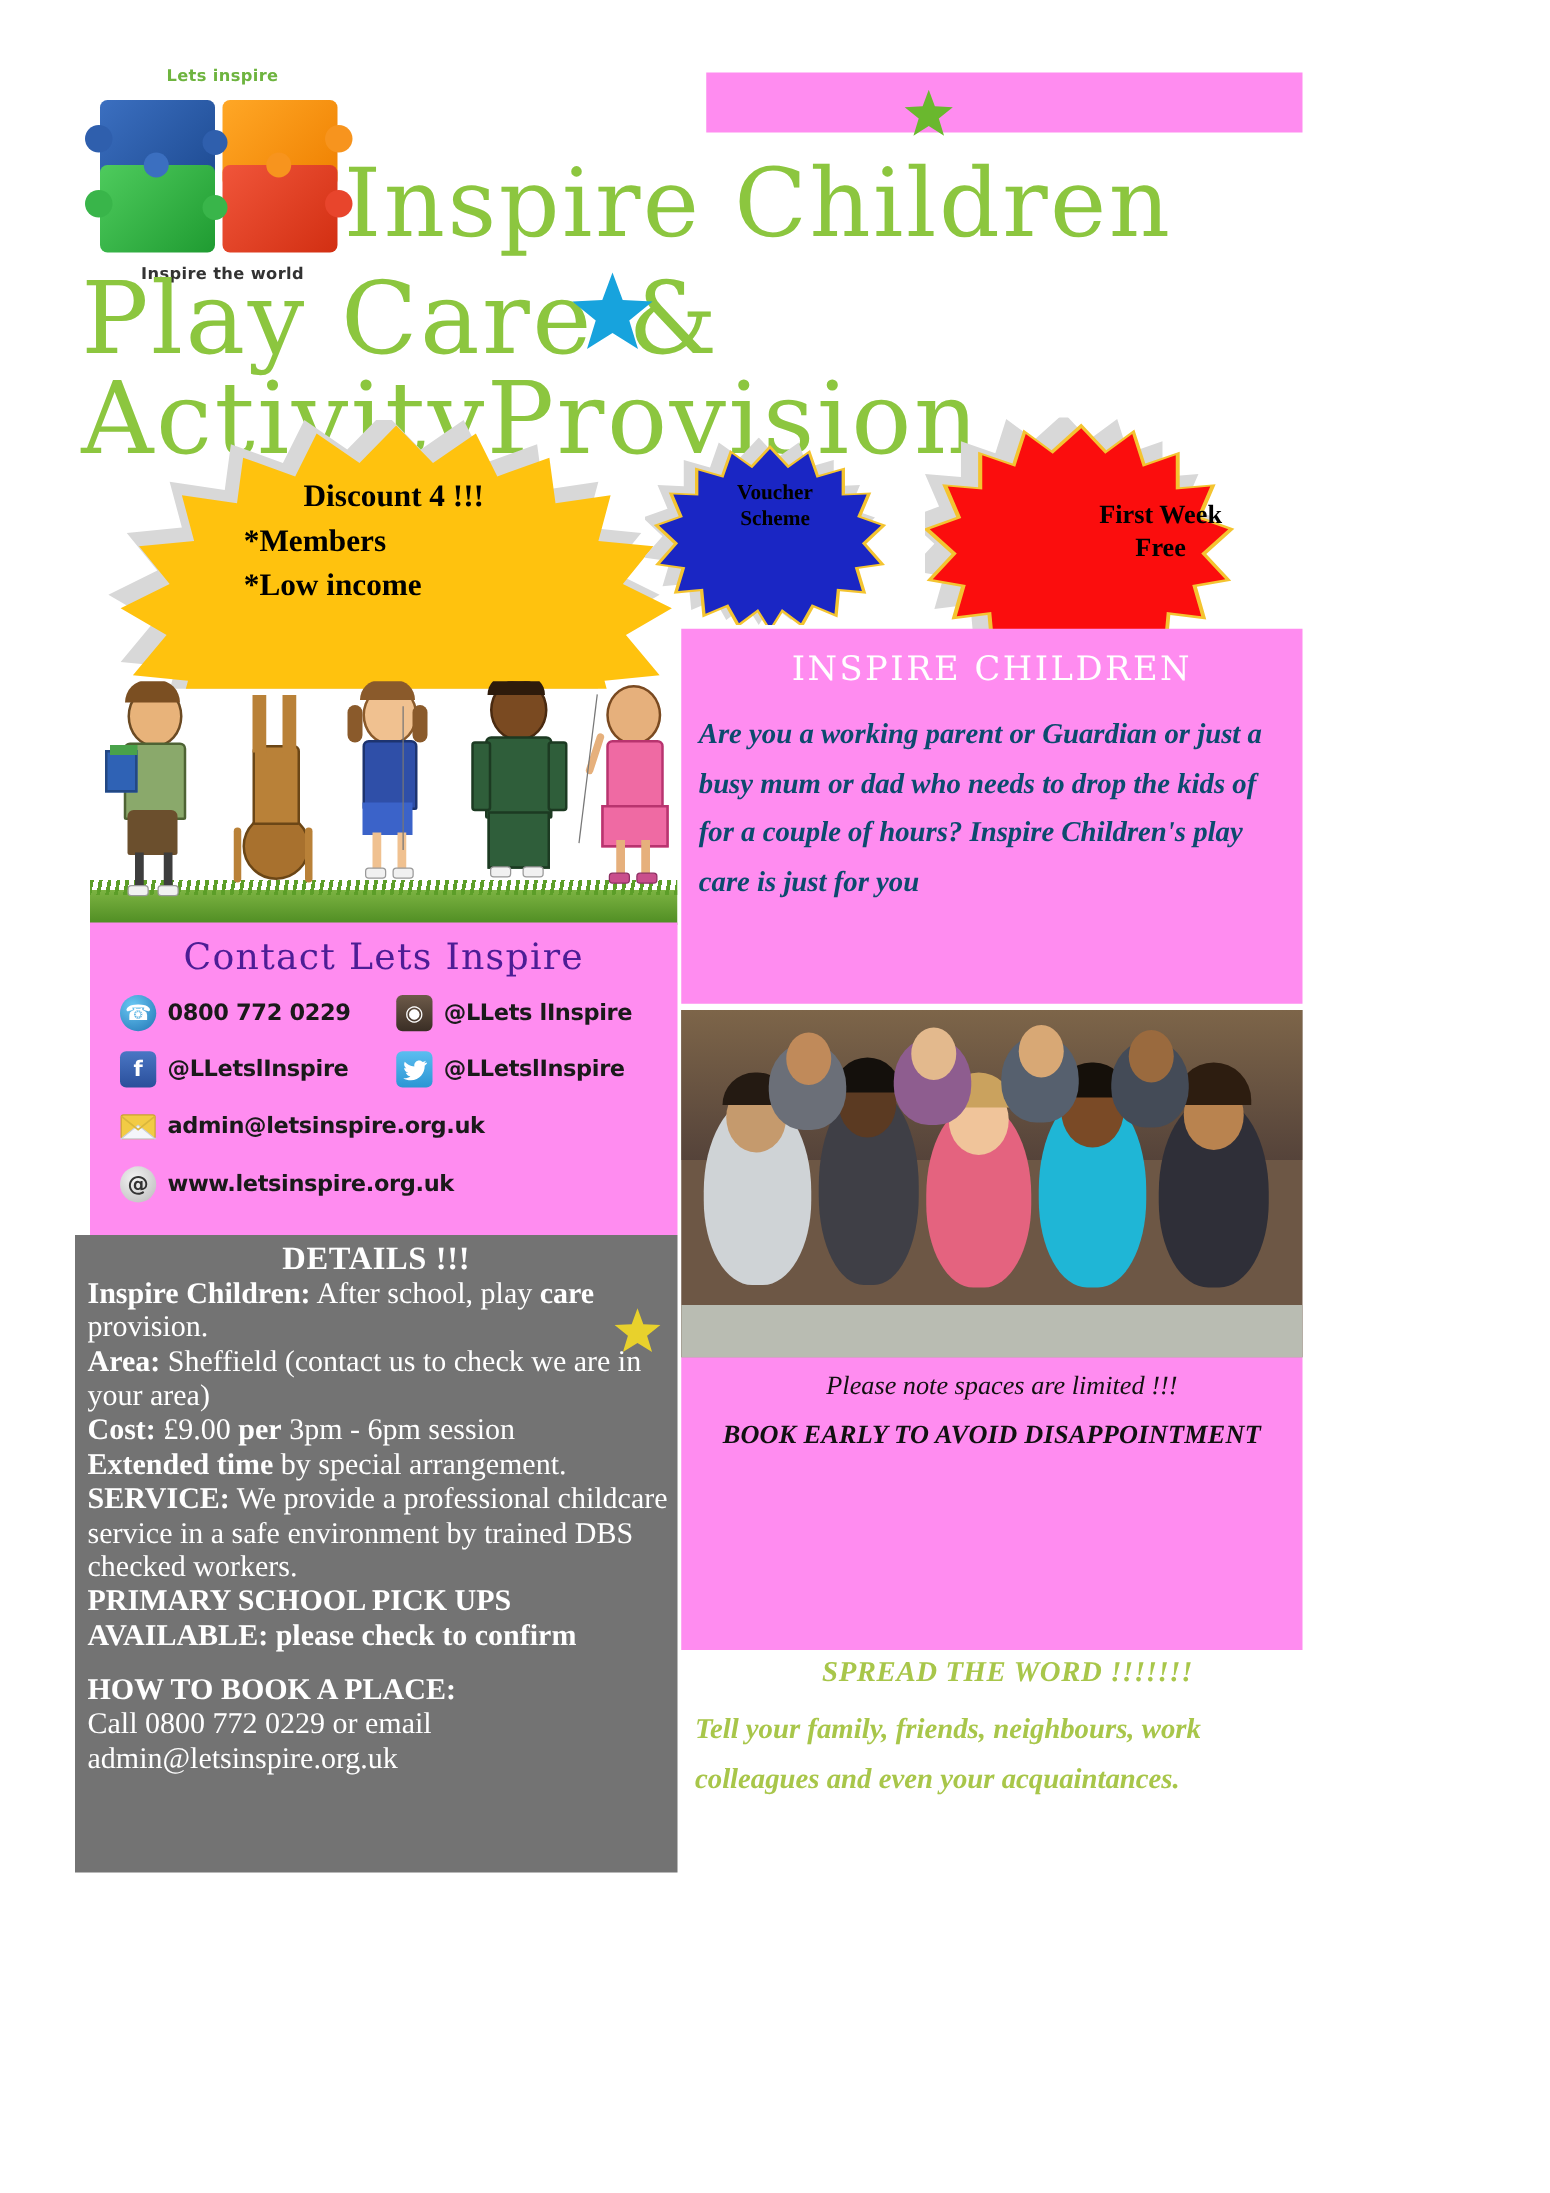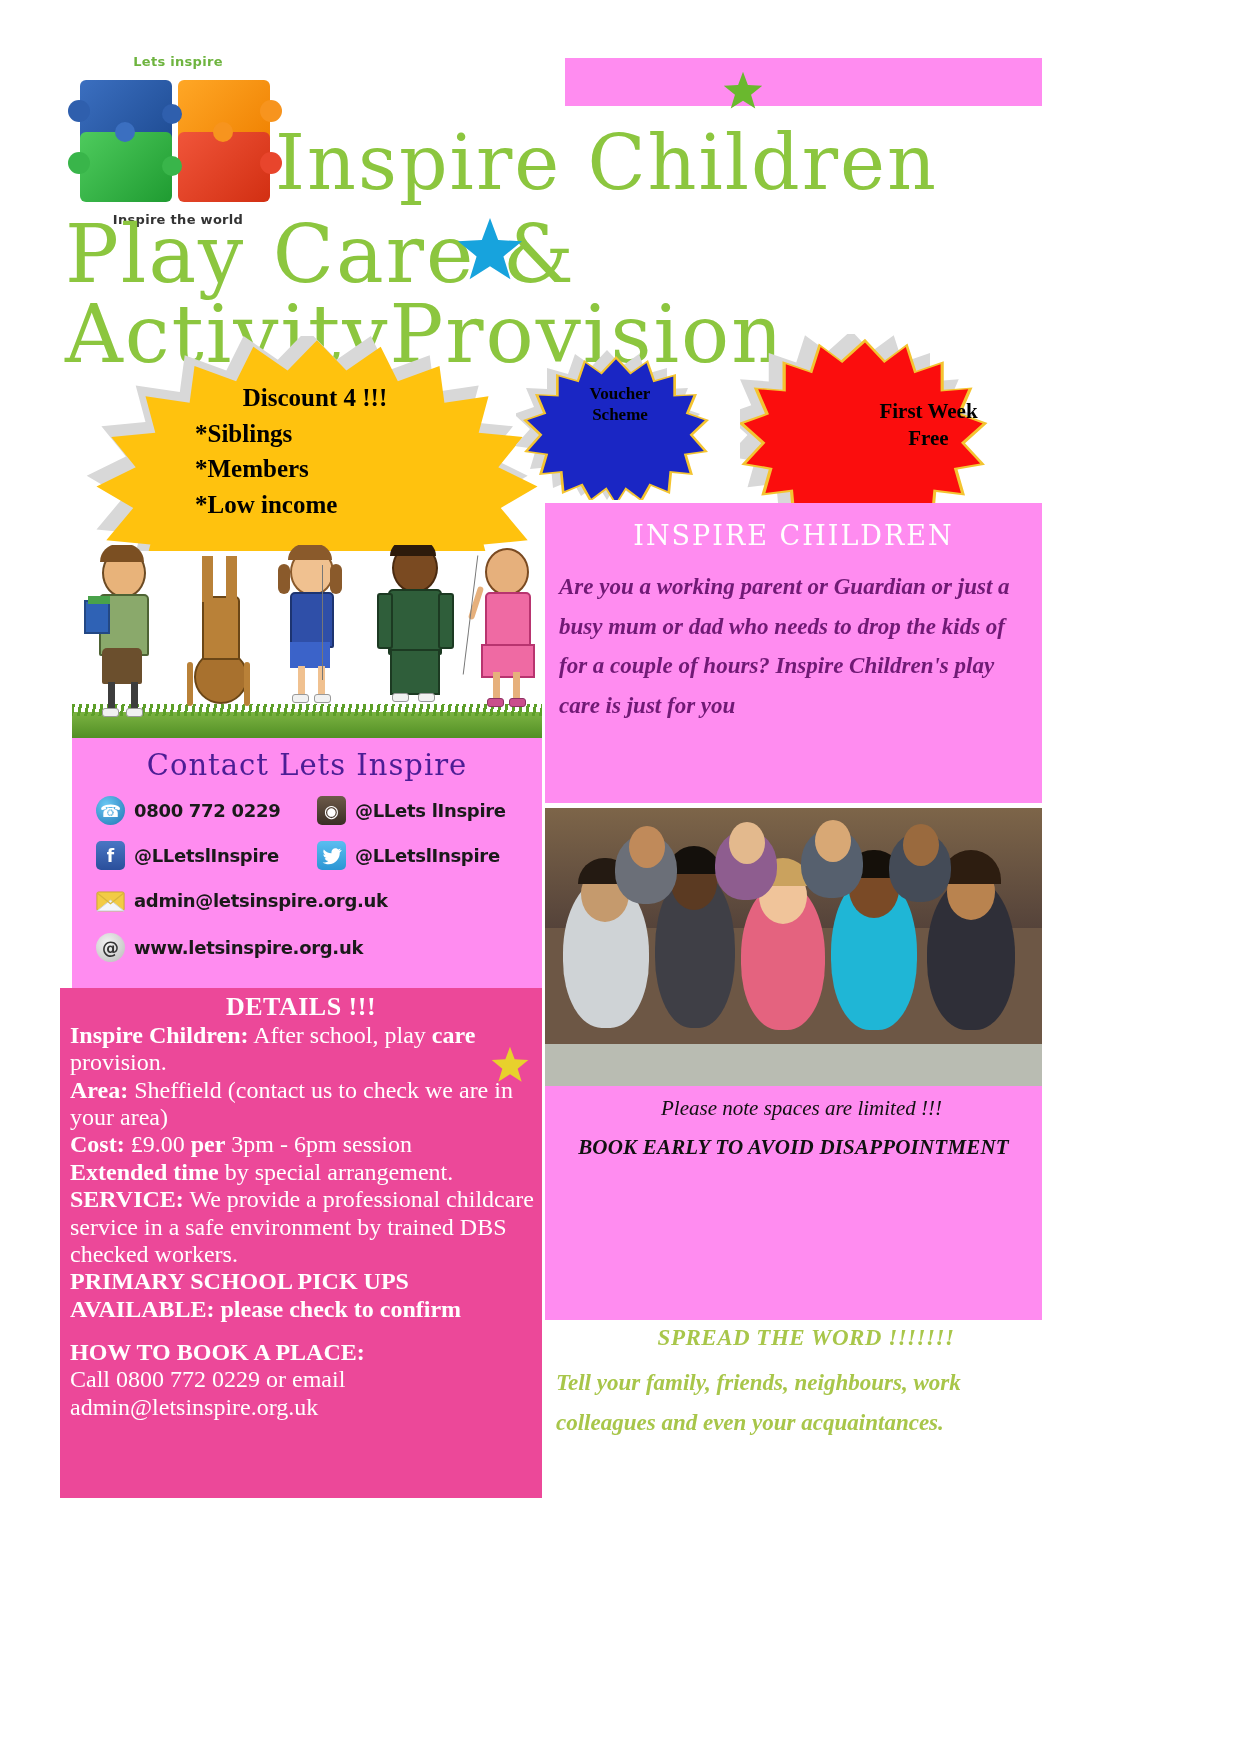--- a/index.html
+++ b/index.html
@@ -79,36 +79,36 @@
   .ic-phone{background:radial-gradient(circle at 35% 30%,#69c7f3,#2175b5);border-radius:50%;}
   .ic-insta{background:linear-gradient(#6d5a49,#3a2e25);}
   .ic-fb{background:linear-gradient(#4a76c4,#2a4f9b);}
   .ic-tw{background:linear-gradient(#5bbdf0,#2b96d4);}
   .ic-mail{background:transparent;}
   .ic-web{background:radial-gradient(circle at 40% 35%,#f4f4f4,#b8b8b8);
           border-radius:50%;color:#333;}
 
   
   #details-panel{position:absolute;left:60px;top:988px;width:482px;height:510px;
-                 background:#ec4899;color:#fff;
+                 background:#737373;color:#fff;
                  font-family:"Liberation Serif",serif;}
   #details-head{text-align:center;font-weight:bold;font-size:26px;
                 letter-spacing:.5px;padding-top:4px;}
   #details-body{padding:0 6px 0 10px;font-size:24px;line-height:1.14;}
   #details-body b{font-weight:bold;}
   .gap{display:block;height:16px;}
 
   
   #intro-panel{position:absolute;left:545px;top:503px;width:497px;height:300px;
                background:#ff8cf0;}
   #intro-head{text-align:center;color:#fff;font-family:"DejaVu Serif",serif;
               font-size:27px;letter-spacing:2px;margin-top:17px;}
   #intro-body{margin:16px 14px 0 14px;font-family:"Liberation Serif",serif;
               font-weight:bold;font-style:italic;font-size:23px;line-height:1.72;
-              color:#701a75;}
+              color:#0c4a6e;}
 
   
   #photo{position:absolute;left:545px;top:808px;width:497px;height:278px;
          background:#6d5745;overflow:hidden;}
   .pkid{position:absolute;border-radius:50% 50% 45% 45%;}
   .pface{position:absolute;border-radius:50%;}
   #photo-floor{position:absolute;left:0;bottom:0;width:497px;height:42px;background:#b9bcb2;}
   #photo-wall{position:absolute;left:0;top:0;width:497px;height:120px;
               background:linear-gradient(#7d6549,#55433a);}
 
@@ -164,21 +164,20 @@
 <svg class="star" id="star-blue" viewBox="0 0 24 24">
   <polygon points="12,1 14.8,8.6 23,9 16.6,14.2 19,22 12,17.6 5,22 7.4,14.2 1,9 9.2,8.6" fill="currentColor"></polygon>
 </svg>
 
 <svg id="burst-yellow-wrap" class="burst" viewBox="0 0 200 100" preserveAspectRatio="none">
   <polygon class="burst-shadow" transform="translate(-4,-5)" points="100,2 112,16 126,5 133,21 150,14 152,31 170,28 166,45 184,47 174,61 190,70 175,80 186,95 168,97 172,114 154,110 152,127 136,120 128,135 114,124 100,136 86,124 72,135 64,120 48,127 46,110 28,114 32,97 14,95 25,80 10,70 26,61 16,47 34,45 30,28 48,31 50,14 67,21 74,5 88,16"></polygon>
   <polygon fill="#ffc20e" points="100,2 112,16 126,5 133,21 150,14 152,31 170,28 166,45 184,47 174,61 190,70 175,80 186,95 168,97 172,114 154,110 152,127 136,120 128,135 114,124 100,136 86,124 72,135 64,120 48,127 46,110 28,114 32,97 14,95 25,80 10,70 26,61 16,47 34,45 30,28 48,31 50,14 67,21 74,5 88,16"></polygon>
 </svg>
 <div class="burst-text" id="yellow-text">
   <span class="ytitle">Discount 4 !!!</span>
-  <span class="yline">*Siblings</span>
   <span class="yline">*Members</span>
   <span class="yline">*Low income</span>
 </div>
 
 <svg id="burst-blue-wrap" class="burst" viewBox="0 0 200 150" preserveAspectRatio="none">
   <polygon class="burst-shadow" transform="translate(-9,-6)" points="100,6 115,22 132,10 139,30 160,24 160,45 181,44 173,63 193,70 177,85 192,102 171,105 177,125 156,123 154,144 135,136 126,152 110,140 100,156 90,140 74,152 65,136 46,144 44,123 23,125 29,105 8,102 23,85 7,70 27,63 19,44 40,45 40,24 61,30 68,10 85,22"></polygon>
   <polygon fill="#f4c430" points="100,6 115,22 132,10 139,30 160,24 160,45 181,44 173,63 193,70 177,85 192,102 171,105 177,125 156,123 154,144 135,136 126,152 110,140 100,156 90,140 74,152 65,136 46,144 44,123 23,125 29,105 8,102 23,85 7,70 27,63 19,44 40,45 40,24 61,30 68,10 85,22"></polygon>
   <polygon fill="#1a26c4" transform="translate(100,78) scale(0.955) translate(-100,-78)" points="100,6 115,22 132,10 139,30 160,24 160,45 181,44 173,63 193,70 177,85 192,102 171,105 177,125 156,123 154,144 135,136 126,152 110,140 100,156 90,140 74,152 65,136 46,144 44,123 23,125 29,105 8,102 23,85 7,70 27,63 19,44 40,45 40,24 61,30 68,10 85,22"></polygon>
 </svg>
 <div class="burst-text" id="blue-text">

